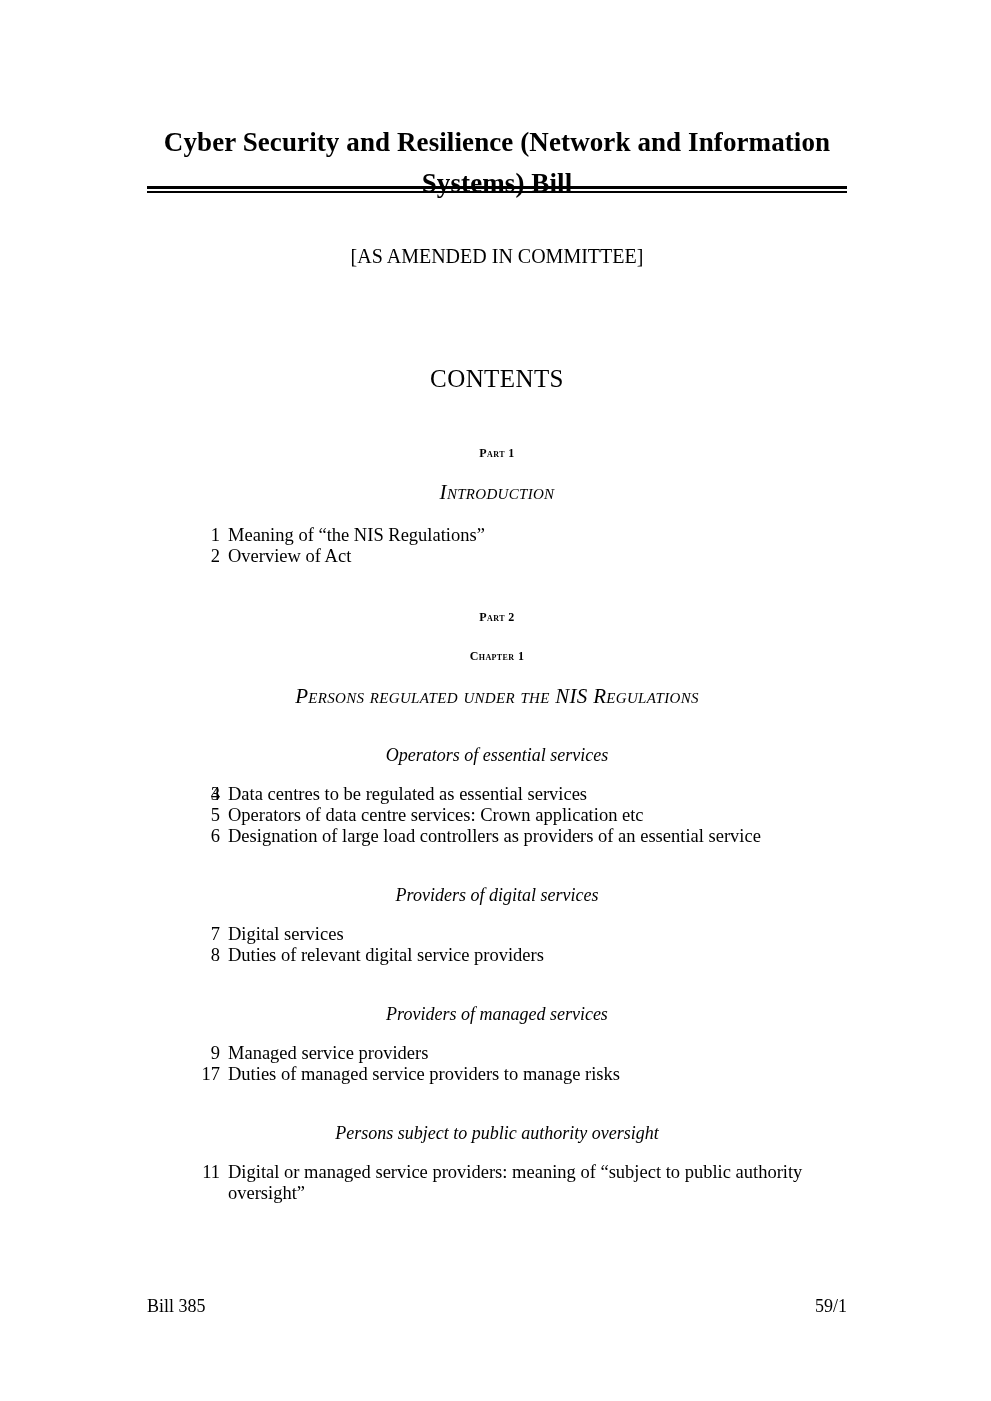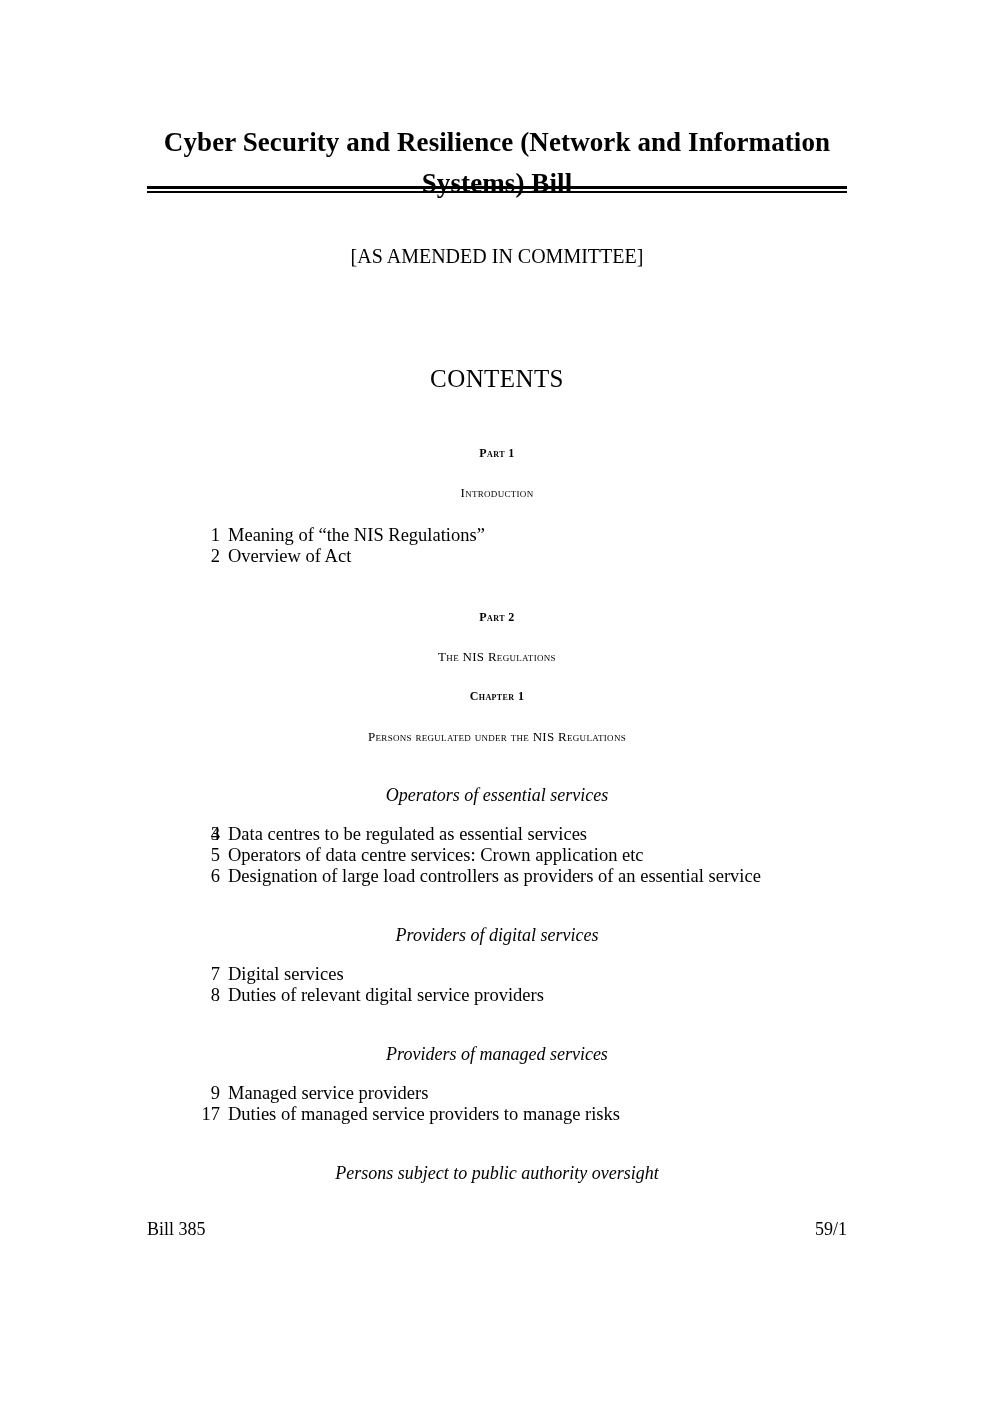--- a/index.html
+++ b/index.html
@@ -82,24 +82,25 @@
   .part-heading {
     text-align: center;
     font-weight: bold;
     font-size: 12px;
     line-height: 20px;
     font-variant: small-caps;
     letter-spacing: 0.4px;
   }
   .section-heading {
     text-align: center;
-    font-size: 13px;
+    font-size: 21px;
     line-height: 21px;
     font-variant: small-caps;
     letter-spacing: 0.3px;
+    font-style: italic;
   }
   .italic-heading {
     text-align: center;
     font-style: italic;
     font-size: 18px;
     line-height: 22px;
   }
 
   
   .entry {
@@ -118,21 +119,21 @@
   }
   .entry .txt {
     display: block;
   }
 
   
   .footer {
     position: absolute;
     left: 147px;
     width: 700px;
-    top: 1218px;
+    top: 1295px;
     font-size: 18px;
     line-height: 22px;
   }
   .footer .left { float: left; }
   .footer .right { float: right; }
   .footer::after { content: ""; display: block; clear: both; }
 </style>
 </head>
 <body>
 
@@ -161,21 +162,20 @@
       </div>
       <div class="entry">
         <span class="num">2</span>
         <span class="txt">Overview of Act</span>
       </div>
     </div>
   </div>
 
   <div class="col" style="top: 583px; margin-top: 24px;">
     <div class="part-heading">Part 2</div>
-    <div class="section-heading" style="margin-top: 19px;">The NIS Regulations</div>
 
     <div class="part-heading" style="margin-top: 19px;">Chapter 1</div>
     <div class="section-heading" style="margin-top: 20px;">Persons regulated under the NIS Regulations</div>
 
     <div class="italic-heading" style="margin-top: 37px;">Operators of essential services</div>
     <div style="margin-top: 18px;">
       <div class="entry">
         <span class="num">3</span>
       </div>
       <div class="entry">
@@ -210,20 +210,26 @@
         <span class="num">9</span>
         <span class="txt">Managed service providers</span>
       </div>
       <div class="entry">
         <span class="num">17</span>
         <span class="txt">Duties of managed service providers to manage risks</span>
       </div>
     </div>
 
     <div class="italic-heading" style="margin-top: 37px;">Persons subject to public authority oversight</div>
+    <div style="margin-top: 18px;">
+      <div class="entry">
+        <span class="num">11</span>
+        <span class="txt">Digital or managed service providers: meaning of “subject to public authority oversight”</span>
+      </div>
+    </div>
   </div>
 
   <div class="footer">
     <span class="left">Bill 385</span>
     <span class="right">59/1</span>
   </div>
 
 </div>
 
 </body></html>

